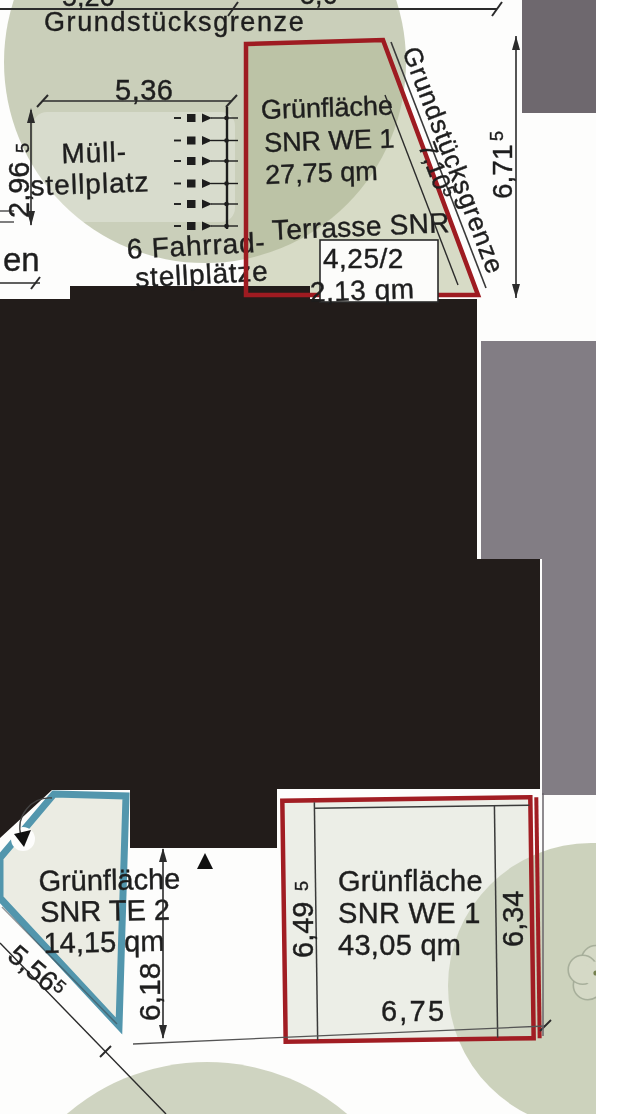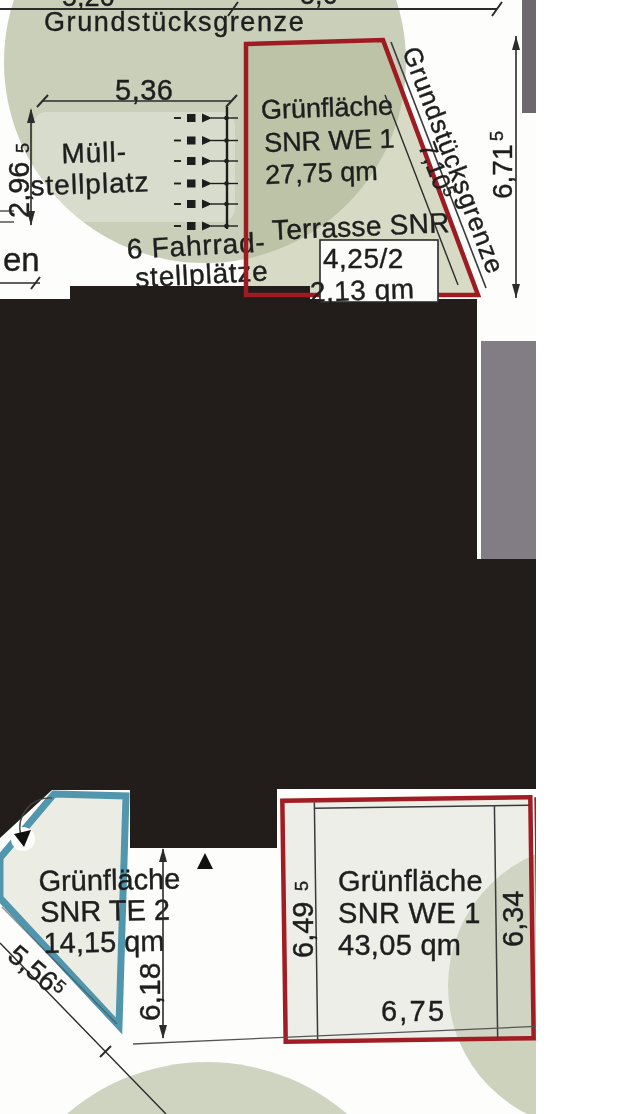--- a/index.html
+++ b/index.html
@@ -1,16 +1,16 @@
 <!DOCTYPE html>
 <html><head>
 <meta charset="utf-8">
 <style>
   html,body{margin:0;padding:0;background:#fff;}
-  #plan{position:relative;width:536px;height:1114px;overflow:hidden;background:#fdfdfc;}
+  #plan{position:relative;width:596px;height:1114px;overflow:hidden;background:#fdfdfc;}
   svg text{font-family:"Liberation Sans", sans-serif;fill:#1e1e1e;stroke:#1e1e1e;stroke-width:0.4;}
 </style>
 </head>
 <body>
 <div id="plan">
 <svg width="638" height="1114" viewBox="0 0 638 1114" xmlns="http://www.w3.org/2000/svg">
 
   <rect x="0" y="0" width="638" height="1114" fill="#fdfdfc"></rect>
 
   <path id="redpoly" d="M246,44 L383,40 L478,295 L246,295 Z" fill="#d7dbc6"></path>

